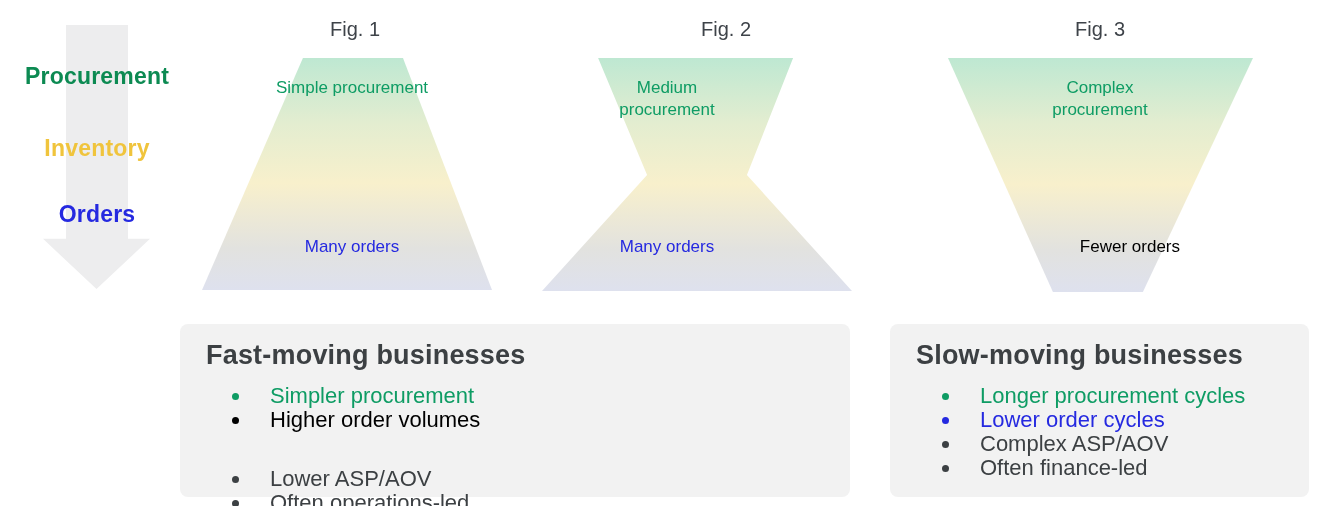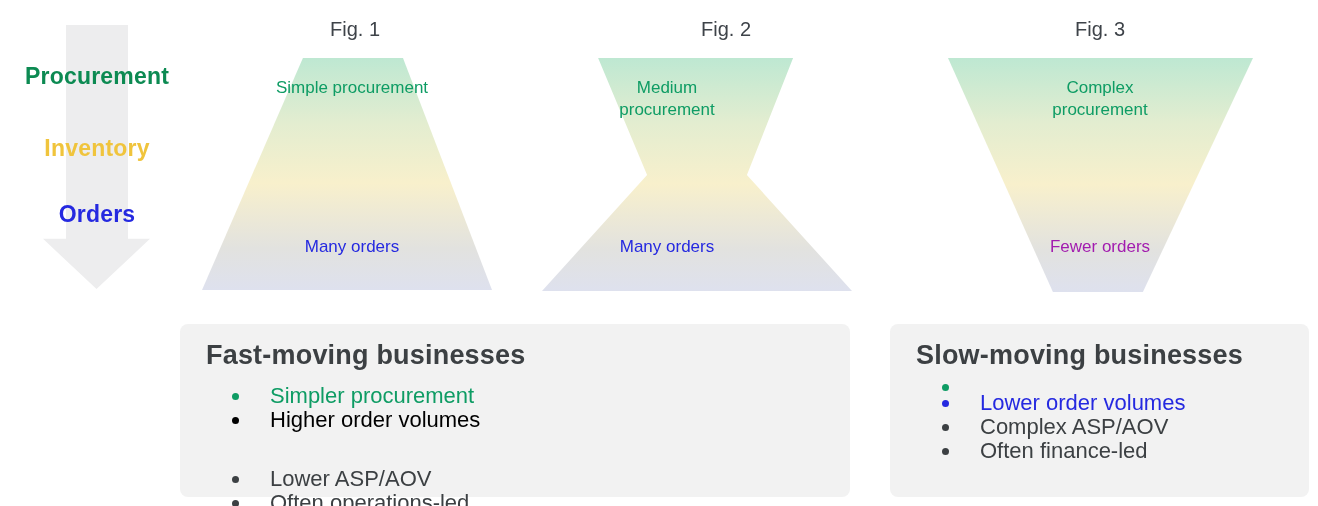--- a/index.html
+++ b/index.html
@@ -89,21 +89,21 @@
   <div class="shape-label bottom c0" style="color: rgb(37, 41, 224);">Many orders</div>
 
   <div class="fig-title f1">Fig. 2</div>
   <div class="shape s1"></div>
   <div class="shape-label top c1" style="color: rgb(14, 156, 100);">Medium procurement</div>
   <div class="shape-label bottom c1" style="color: rgb(37, 41, 224);">Many orders</div>
 
   <div class="fig-title f2">Fig. 3</div>
   <div class="shape s2"></div>
   <div class="shape-label top c2" style="color: rgb(14, 156, 100);">Complex procurement</div>
-  <div class="shape-label bottom c2" style="color: #a21caf;">Fewer orders</div>
+  <div class="shape-label bottom c2" style="color: #000000; text-align: right;">Fewer orders</div>
 
   <div class="card left">
     <div class="card-title">Fast-moving businesses</div>
     <div class="bullet-list">
       <div class="bullet-row" style="color: rgb(14, 156, 100);">
         <span class="bullet-dot"></span>
         <span>Simpler procurement</span>
       </div>
       <div class="bullet-row" style="color: #000000;">
         <span class="bullet-dot"></span>
@@ -118,24 +118,25 @@
         <span>Often operations-led</span>
       </div>
     </div>
   </div>
 
   <div class="card right">
     <div class="card-title">Slow-moving businesses</div>
     <div class="bullet-list">
       <div class="bullet-row" style="color: rgb(14, 156, 100);">
         <span class="bullet-dot"></span>
+        <span>Longer procurement cycles</span>
       </div>
       <div class="bullet-row" style="color: rgb(37, 41, 224);">
         <span class="bullet-dot"></span>
-        <span>Lower order volumes</span>
+        <span>Lower order cycles</span>
       </div>
       <div class="bullet-row" style="color: rgb(60, 64, 67);">
         <span class="bullet-dot"></span>
         <span>Complex ASP/AOV</span>
       </div>
       <div class="bullet-row" style="color: rgb(60, 64, 67);">
         <span class="bullet-dot"></span>
         <span>Often finance-led</span>
       </div>
     </div>

